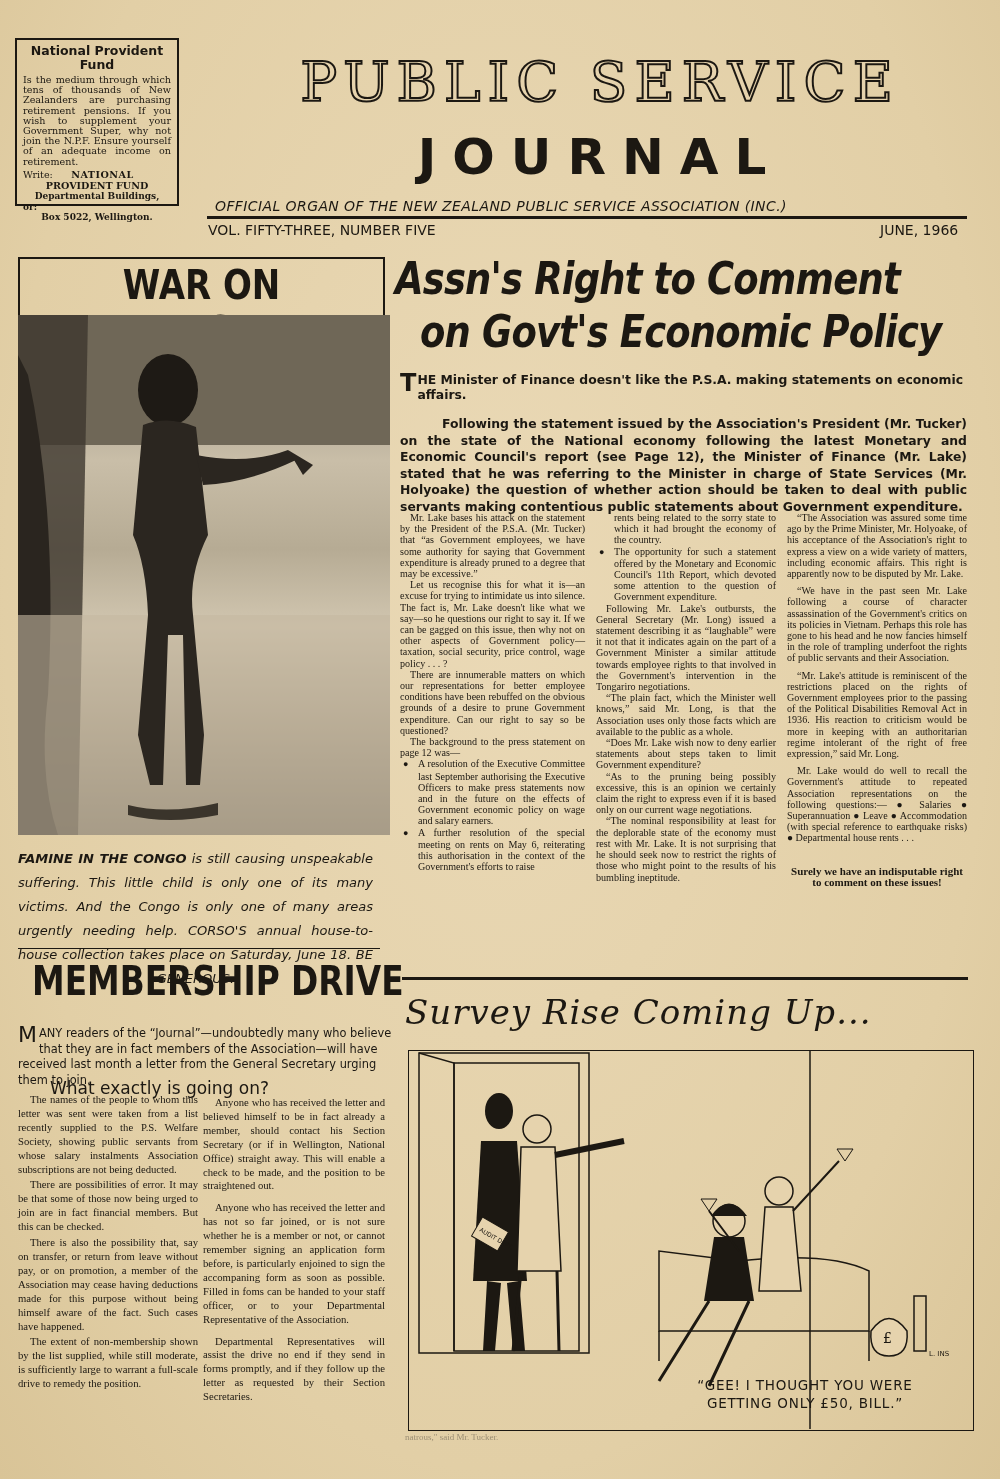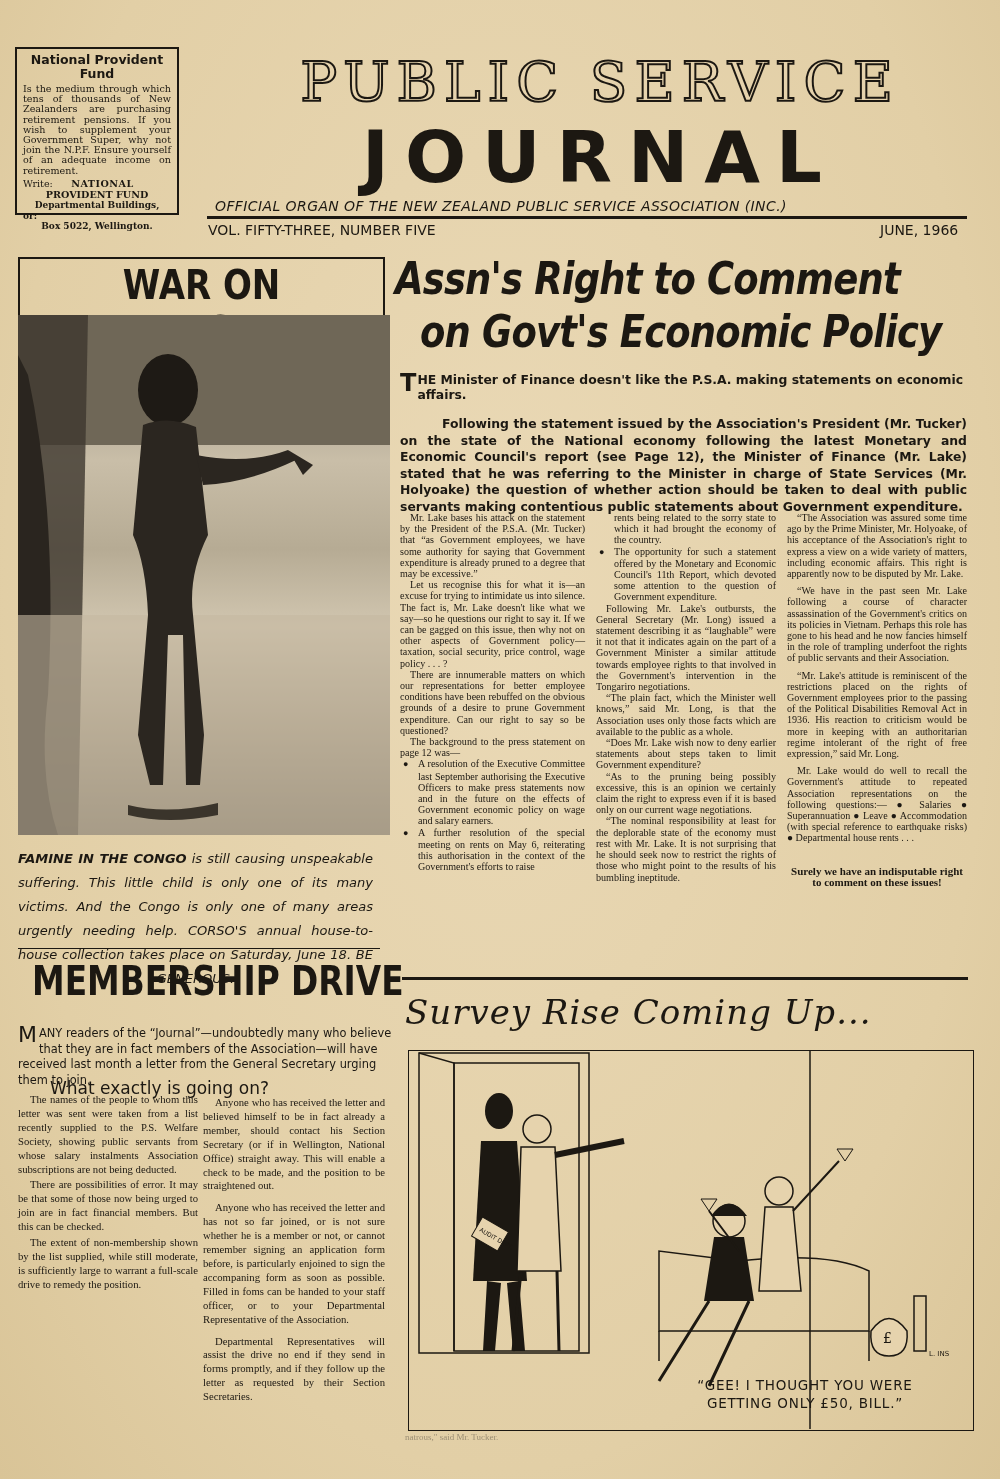--- a/index.html
+++ b/index.html
@@ -7,31 +7,31 @@
     width: 1000px; height: 1479px; overflow: hidden;
     background: #e6d3ad;
     color: #1c1812;
     font-family: "DejaVu Serif", serif;
     position: relative;
   }
   .page { position: absolute; inset: 0; background: radial-gradient(ellipse at 50% 40%, #ead9b6 0%, #e2cfa6 70%, #d9c497 100%); }
   .abs { position: absolute; }
 
   
-  .npf { left: 15px; top: 47px; width: 164px; height: 168px; border: 2px solid #1c1812; padding: 4px 6px; }
+  .npf { left: 15px; top: 38px; width: 164px; height: 168px; border: 2px solid #1c1812; padding: 4px 6px; }
   .npf-title { font-family: "DejaVu Sans", sans-serif; font-weight: bold; font-size: 12.5px; text-align: center; line-height: 14px; }
   .npf-body { font-size: 9.6px; line-height: 10.2px; text-align: justify; margin-top: 3px; }
   .npf-write { font-size: 9.6px; line-height: 11px; margin-top: 2px; }
   .npf-write b { letter-spacing: 0.5px; }
   .npf-c { text-align: center; font-weight: bold; font-size: 9.6px; line-height: 11px; }
   .npf-small { font-size: 9px; font-weight: bold; }
 
   
   .mast1 { left: 215px; top: 44px; width: 770px; text-align: center; font-family: "DejaVu Serif", serif; font-size: 55px; line-height: 76px; letter-spacing: 7px; color: #e6d3ad; -webkit-text-stroke: 2px #1c1812; font-weight: normal; }
-  .mast2 { left: 215px; top: 122px; width: 770px; text-align: center; font-family: "DejaVu Sans", sans-serif; font-weight: bold; font-size: 72px; line-height: 70px; letter-spacing: 16px; }
+  .mast2 { left: 215px; top: 122px; width: 770px; text-align: center; font-family: "DejaVu Sans", sans-serif; font-weight: bold; font-size: 50px; line-height: 70px; letter-spacing: 16px; }
   .organ { left: 215px; top: 198px; width: 770px; text-align: left; font-family: "DejaVu Sans", sans-serif; font-style: italic; font-size: 14px; letter-spacing: 0.4px; }
   .rule-top { left: 207px; top: 216px; width: 760px; height: 3px; background: #1c1812; }
   .vol { left: 208px; top: 222px; font-family: "DejaVu Sans", sans-serif; font-size: 14px; }
   .date { left: 880px; top: 222px; width: 88px; text-align: left; font-family: "DejaVu Sans", sans-serif; font-size: 14px; }
 
   
   .woh-box { left: 18px; top: 257px; width: 367px; height: 58px; border-left: 2px solid #1c1812; border-top: 2px solid #1c1812; border-right: 2px solid #1c1812; }
   .woh { left: 18px; top: 262px; width: 367px; text-align: center; font-family: "DejaVu Sans", sans-serif; font-weight: bold; font-size: 40px; letter-spacing: 0px; transform: scaleX(0.85); }
   .photo { left: 18px; top: 315px; width: 372px; height: 520px; background: linear-gradient(180deg, #8f8677 0%, #c9bea8 28%, #b6ab94 45%, #d1c6b0 60%, #a69b86 80%, #7c7363 100%); overflow: hidden; }
   .caption { left: 18px; top: 847px; width: 355px; font-family: "DejaVu Sans", sans-serif; font-style: italic; font-size: 13px; line-height: 24px; text-align: justify; text-align-last: center; }
@@ -153,20 +153,21 @@
 <div class="abs rule-left"></div>
 
 <div class="abs md">MEMBERSHIP DRIVE</div>
 <div class="abs md-lead">
   <span class="drop">M</span><span>ANY readers of the “Journal”—undoubtedly many who believe that they are in fact members of the Association—will have received last month a letter from the General Secretary urging them to join.</span>
 </div>
 <div class="abs md-sub">What exactly is going on?</div>
 <div class="abs mc m1">
   <p>The names of the people to whom this letter was sent were taken from a list recently supplied to the P.S. Welfare Society, showing public servants from whose salary instalments Association subscriptions are not being deducted.</p>
   <p>There are possibilities of error. It may be that some of those now being urged to join are in fact financial members. But this can be checked.</p>
+  <p>There is also the possibility that, say on transfer, or return from leave without pay, or on promotion, a member of the Association may cease having deductions made for this purpose without being himself aware of the fact. Such cases have happened.</p>
   <p>The extent of non-membership shown by the list supplied, while still moderate, is sufficiently large to warrant a full-scale drive to remedy the position.</p>
 </div>
 <div class="abs mc m2">
   <p>Anyone who has received the letter and believed himself to be in fact already a member, should contact his Section Secretary (or if in Wellington, National Office) straight away. This will enable a check to be made, and the position to be straightened out.</p>
   <p class="gap">Anyone who has received the letter and has not so far joined, or is not sure whether he is a member or not, or cannot remember signing an application form before, is particularly enjoined to sign the accompaning form as soon as possible. Filled in foms can be handed to your staff officer, or to your Departmental Representative of the Association.</p>
   <p class="gap">Departmental Representatives will assist the drive no end if they send in forms promptly, and if they follow up the letter as requested by their Section Secretaries.</p>
 </div>
 
 <div class="abs survey">Survey Rise Coming Up...</div>
 <div class="abs cartoon">

